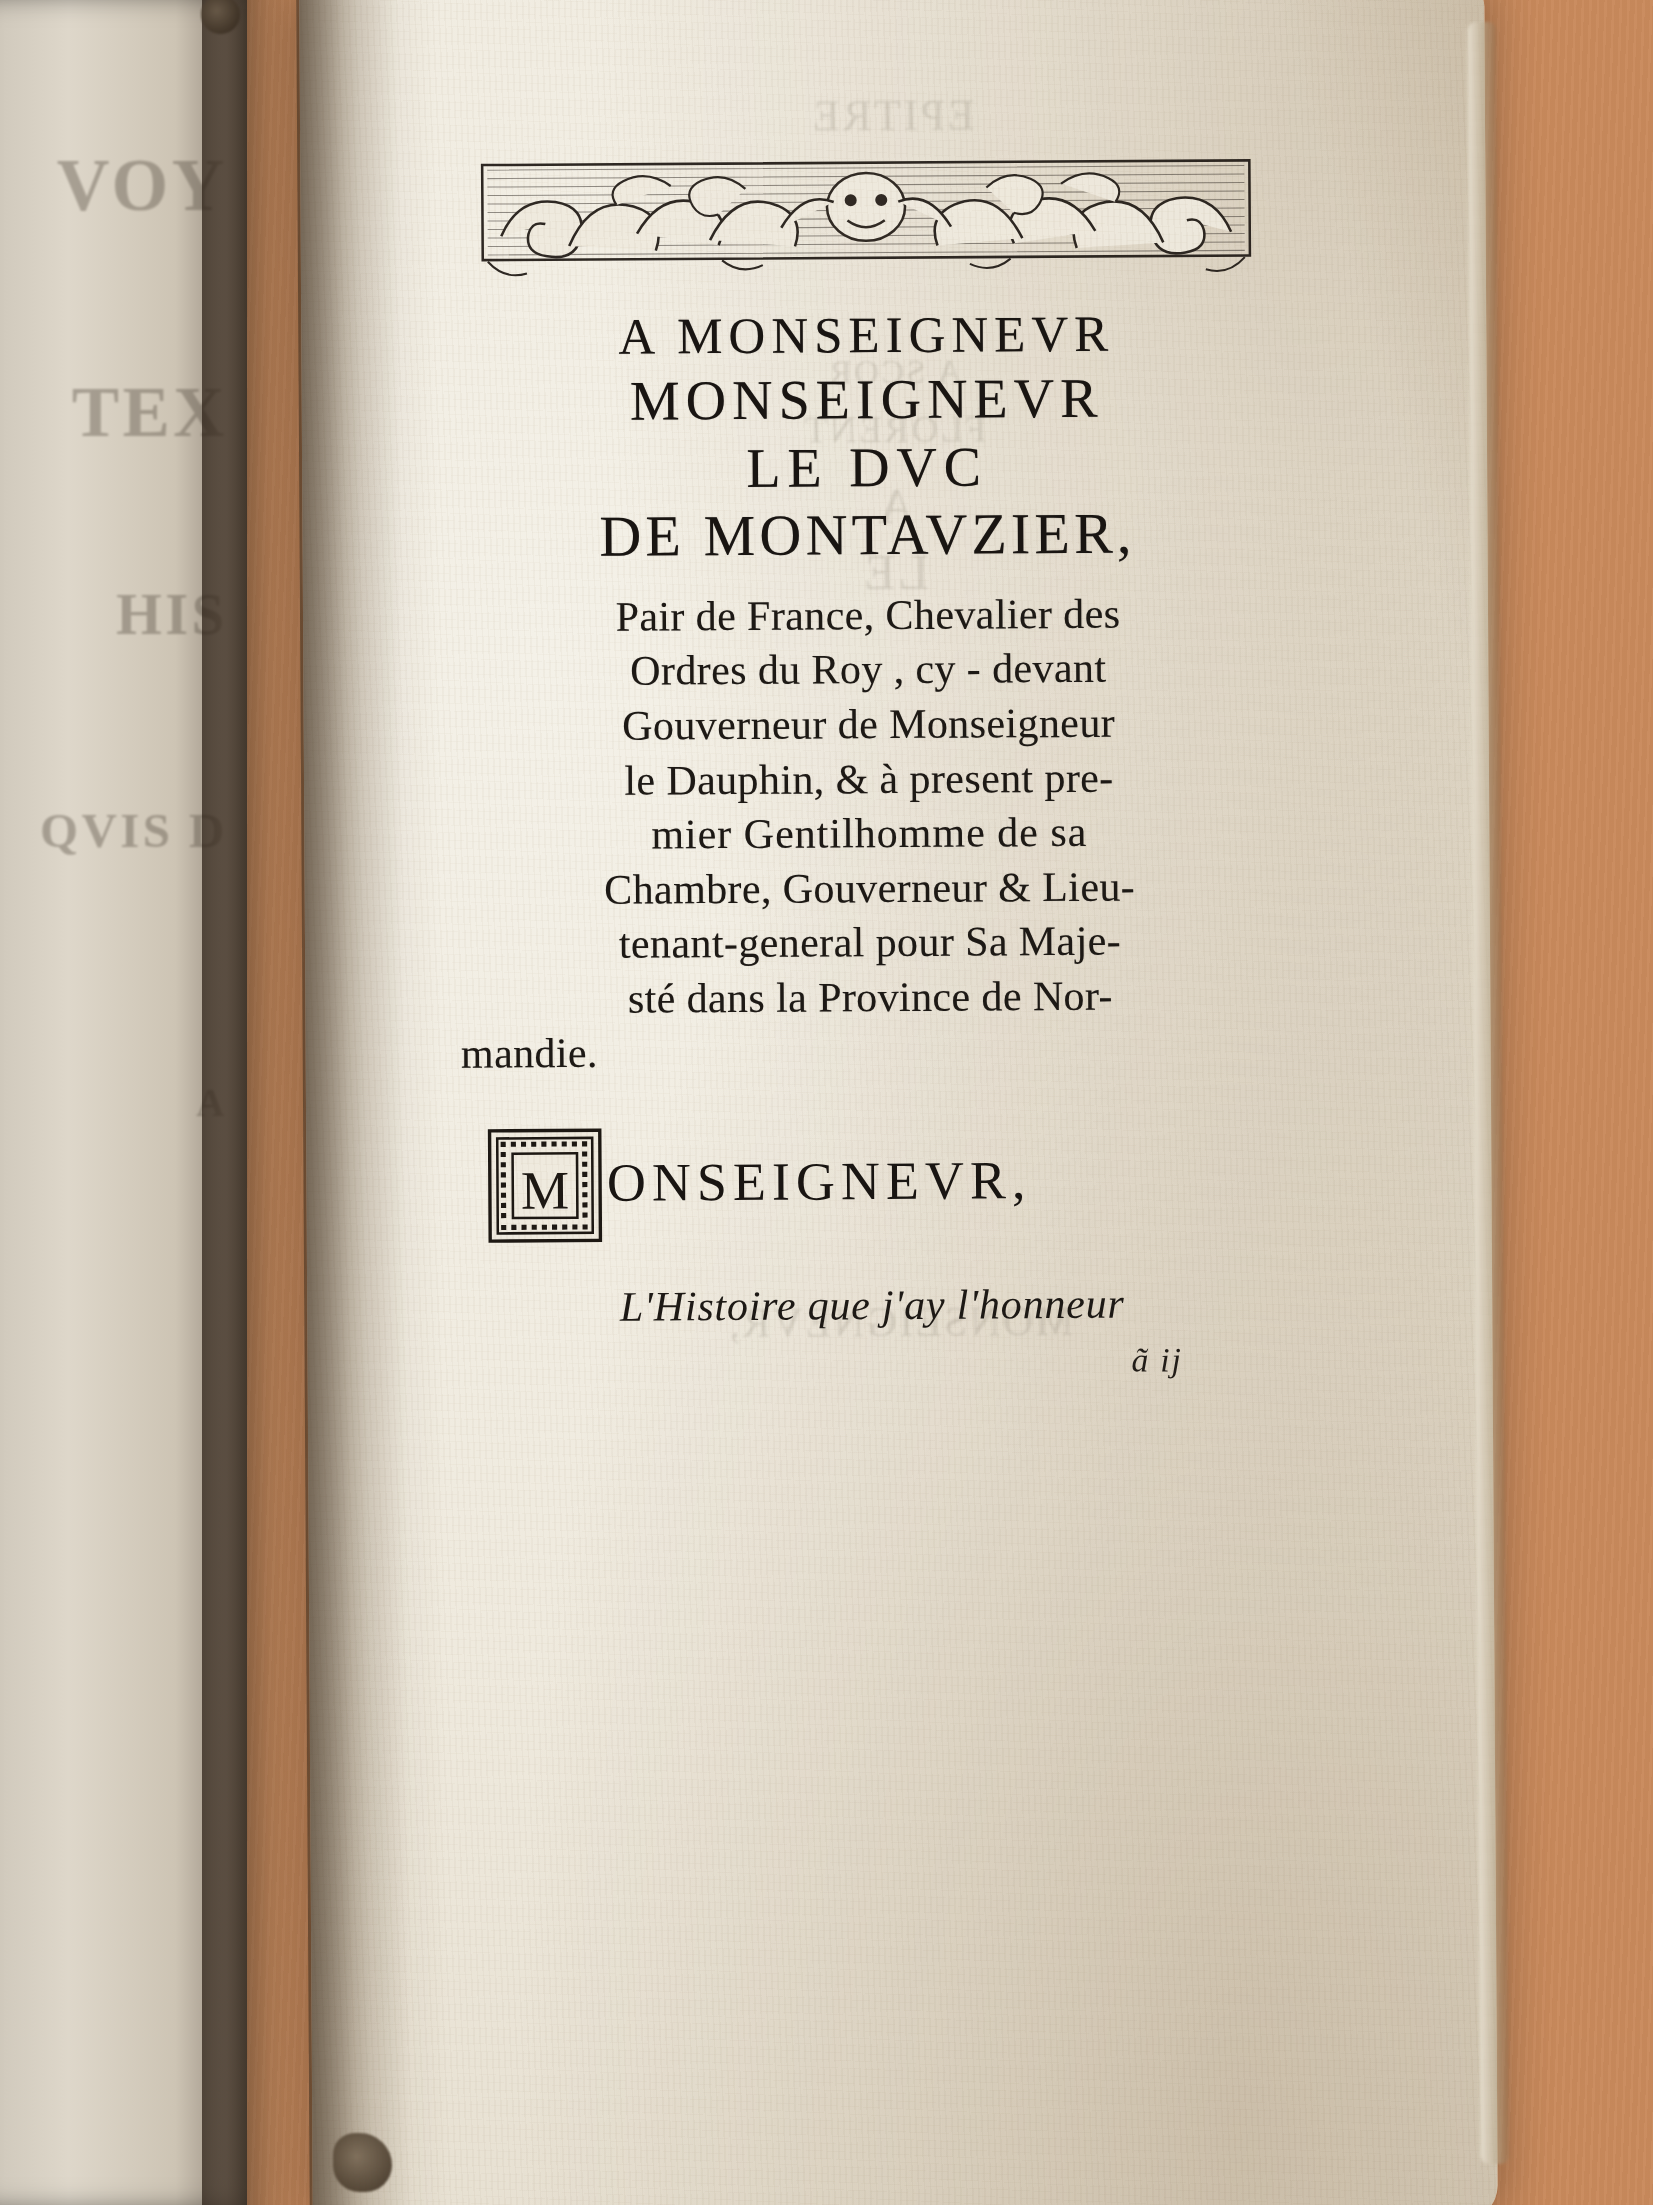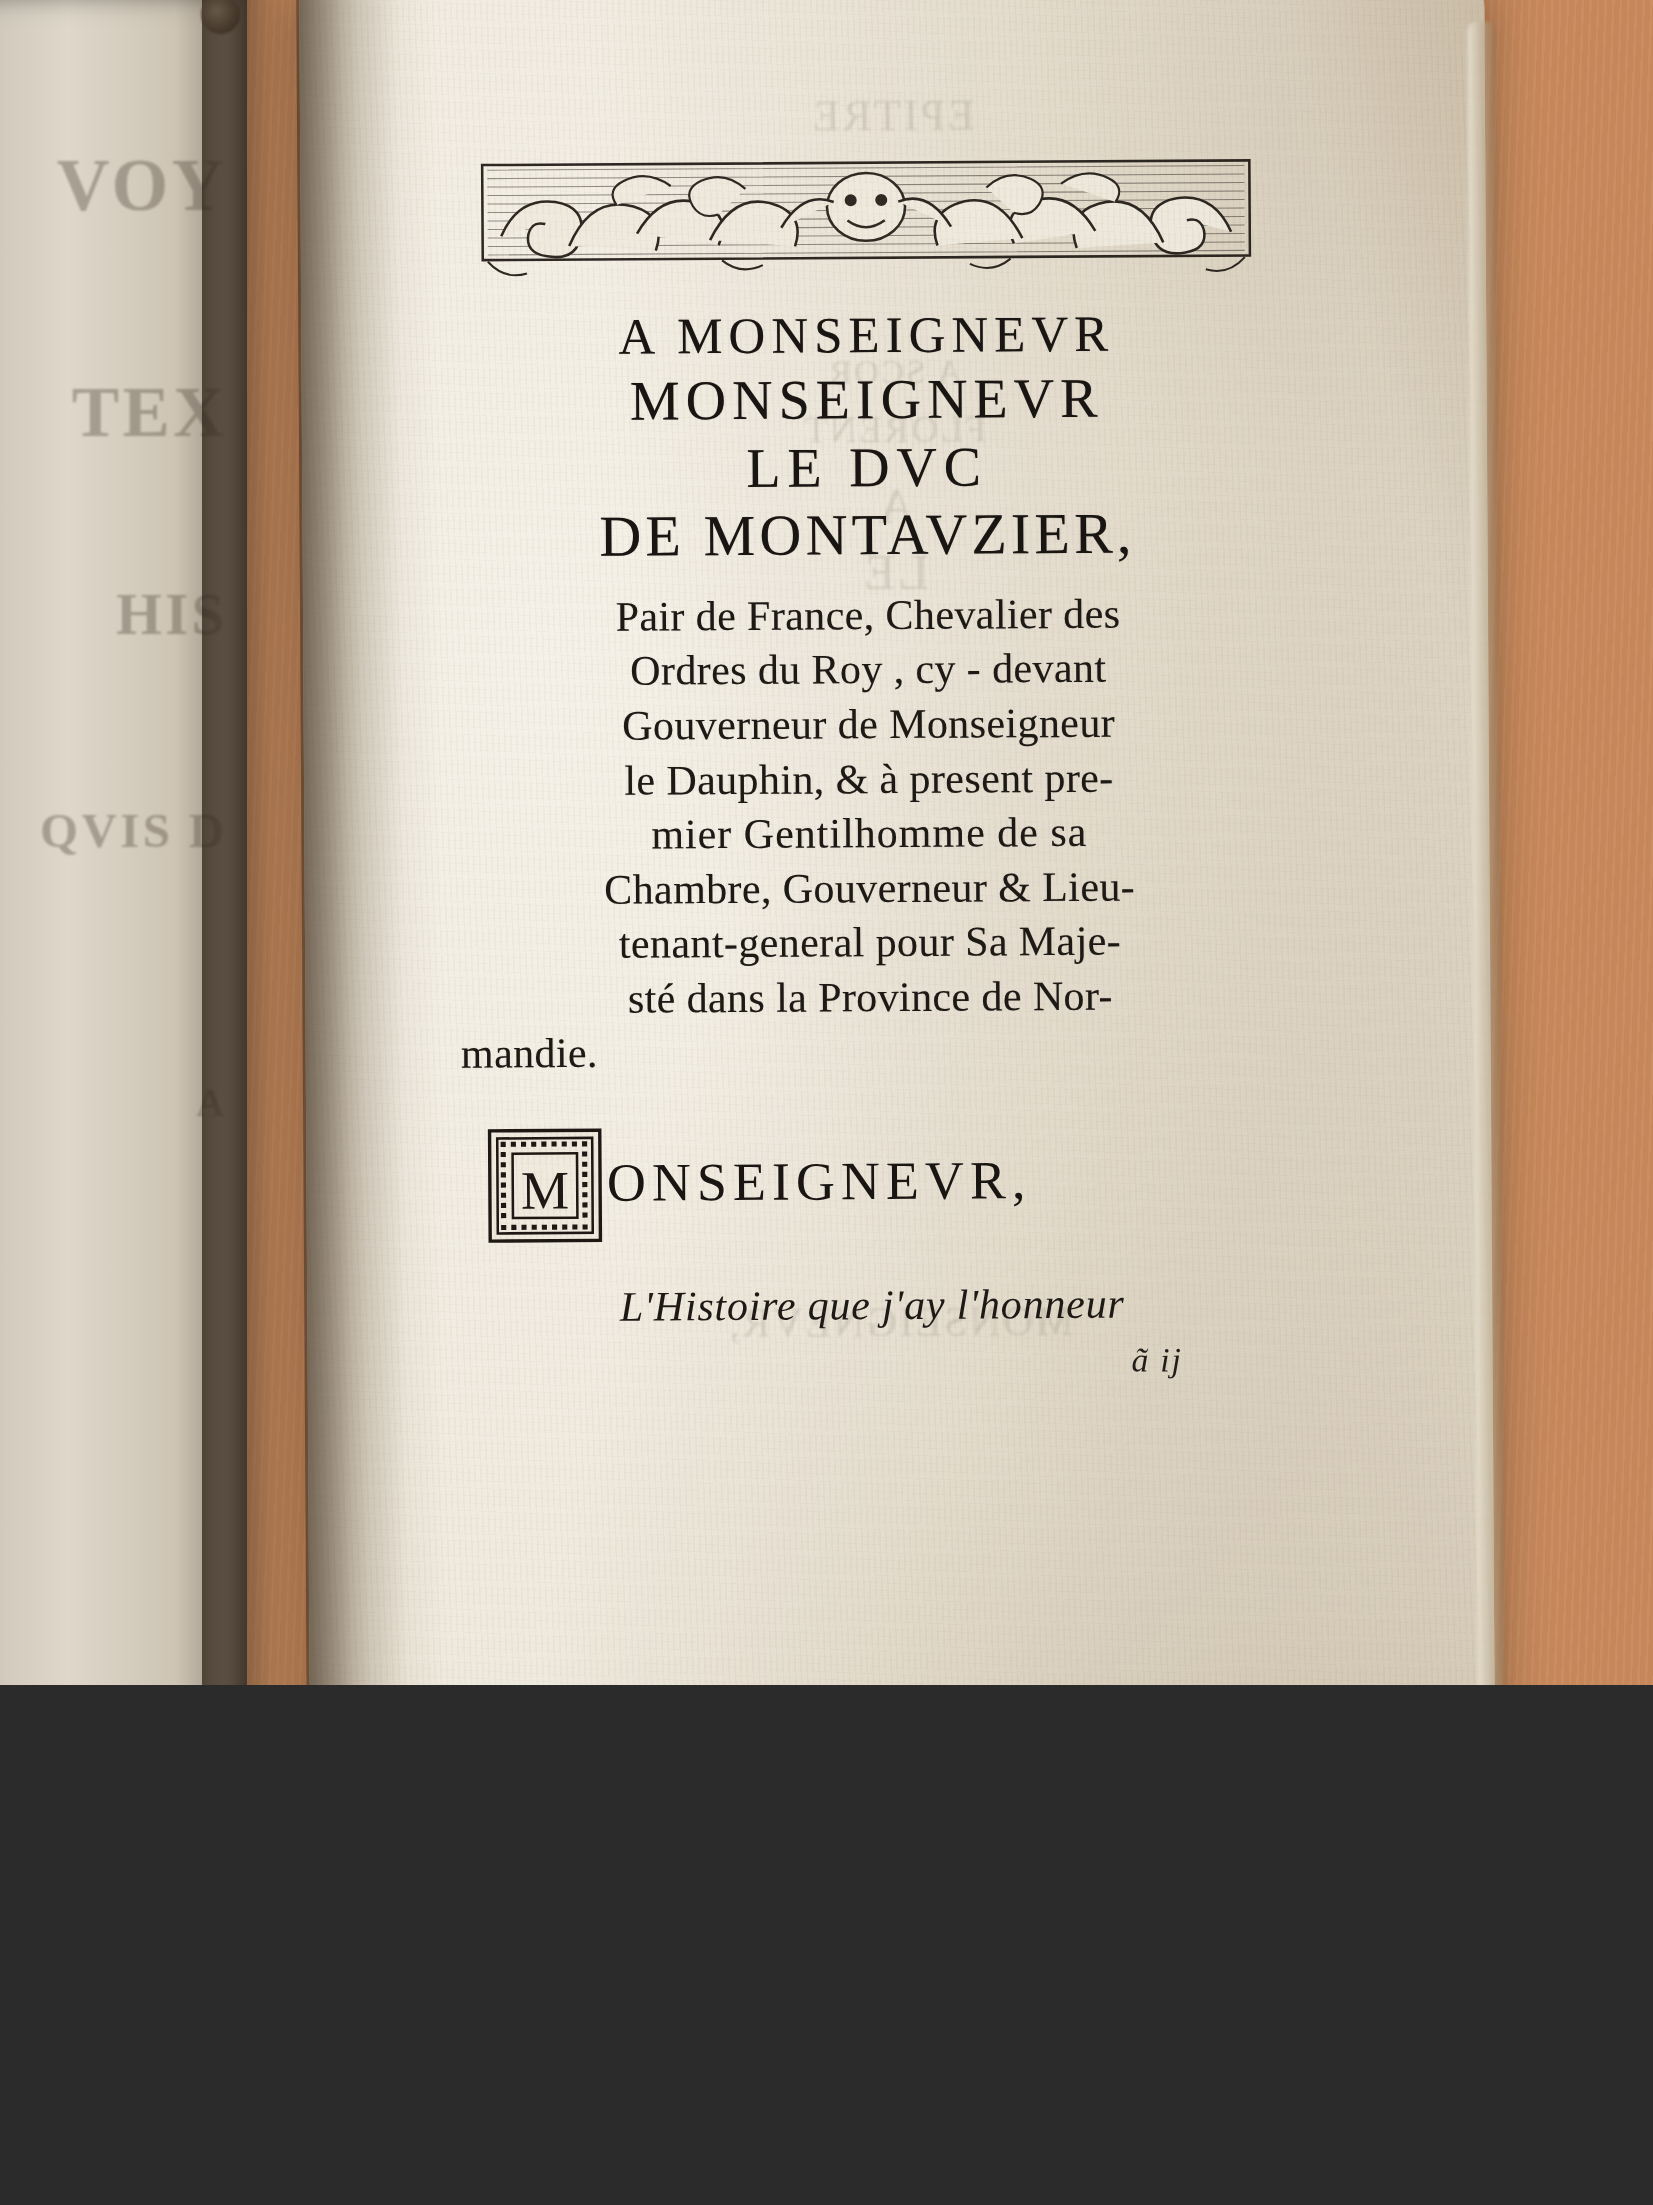--- a/index.html
+++ b/index.html
@@ -3,21 +3,21 @@
 <meta charset="utf-8">
 <style>
   html, body {
     margin: 0;
     padding: 0;
     background: #2b2b2b;
   }
   .page {
     position: relative;
     width: 1654px;
-    height: 1685px;
+    height: 2205px;
     overflow: hidden;
     background: #c98a5c;
     font-family: "Liberation Serif", serif;
   }
 
   
   .desk {
     position: absolute;
     inset: 0;
     background:

